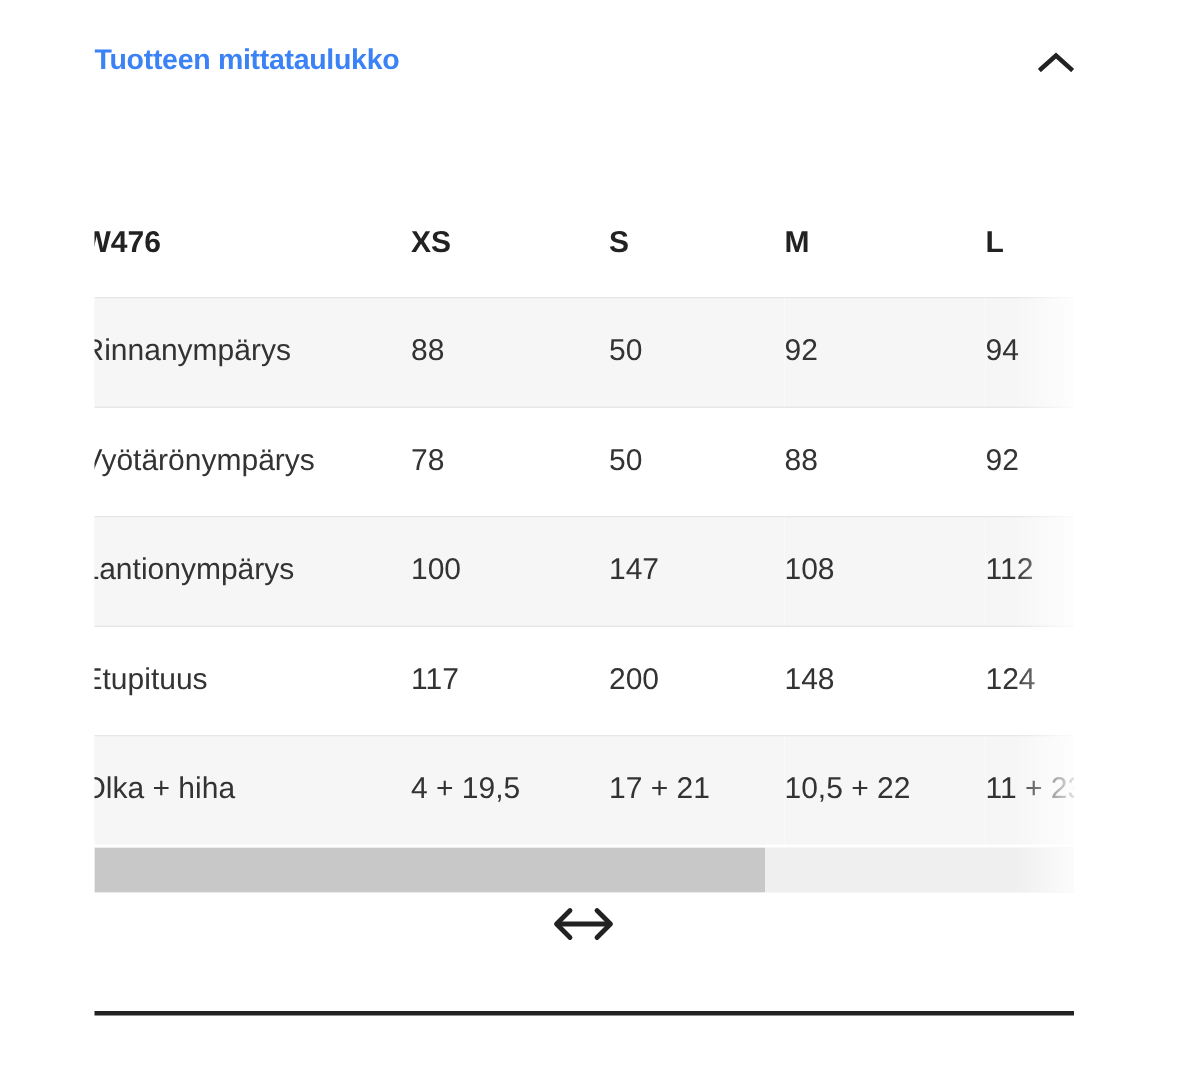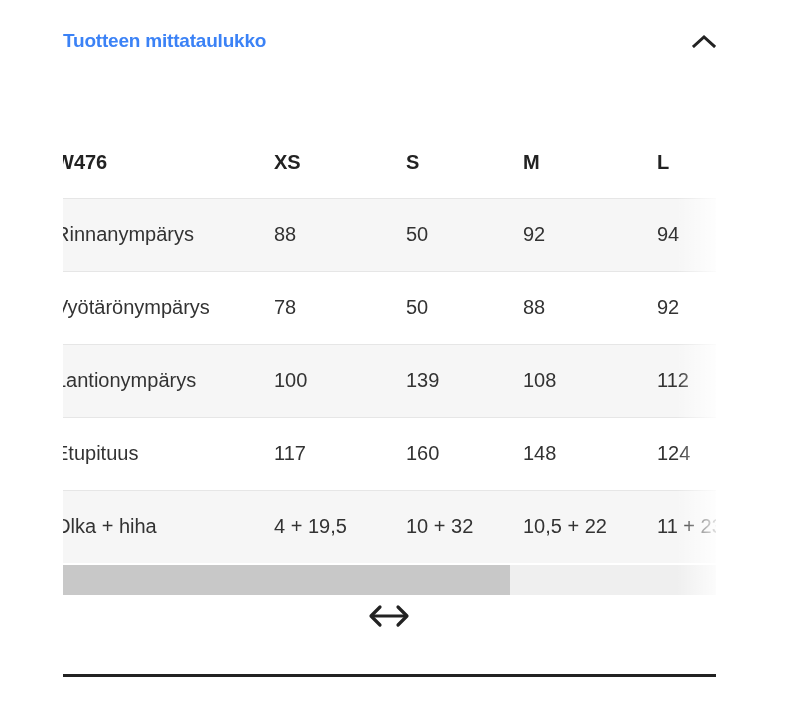--- a/index.html
+++ b/index.html
@@ -193,35 +193,35 @@
           <tr>
             <td>Vyötärönympärys</td>
             <td>78</td>
             <td>50</td>
             <td>88</td>
             <td>92</td>
           </tr>
           <tr class="alt">
             <td>Lantionympärys</td>
             <td>100</td>
-            <td>139</td>
+            <td>147</td>
             <td>108</td>
             <td>112</td>
           </tr>
           <tr>
             <td>Etupituus</td>
             <td>117</td>
-            <td>160</td>
+            <td>200</td>
             <td>148</td>
             <td>124</td>
           </tr>
           <tr class="alt">
             <td>Olka + hiha</td>
             <td>4 + 19,5</td>
-            <td>10 + 32</td>
+            <td>17 + 21</td>
             <td>10,5 + 22</td>
             <td>11 + 23</td>
           </tr>
         </tbody>
       </table>
     </div>
     <div class="fade-right"></div>
   </div>
 
   <div class="scrollbar">

